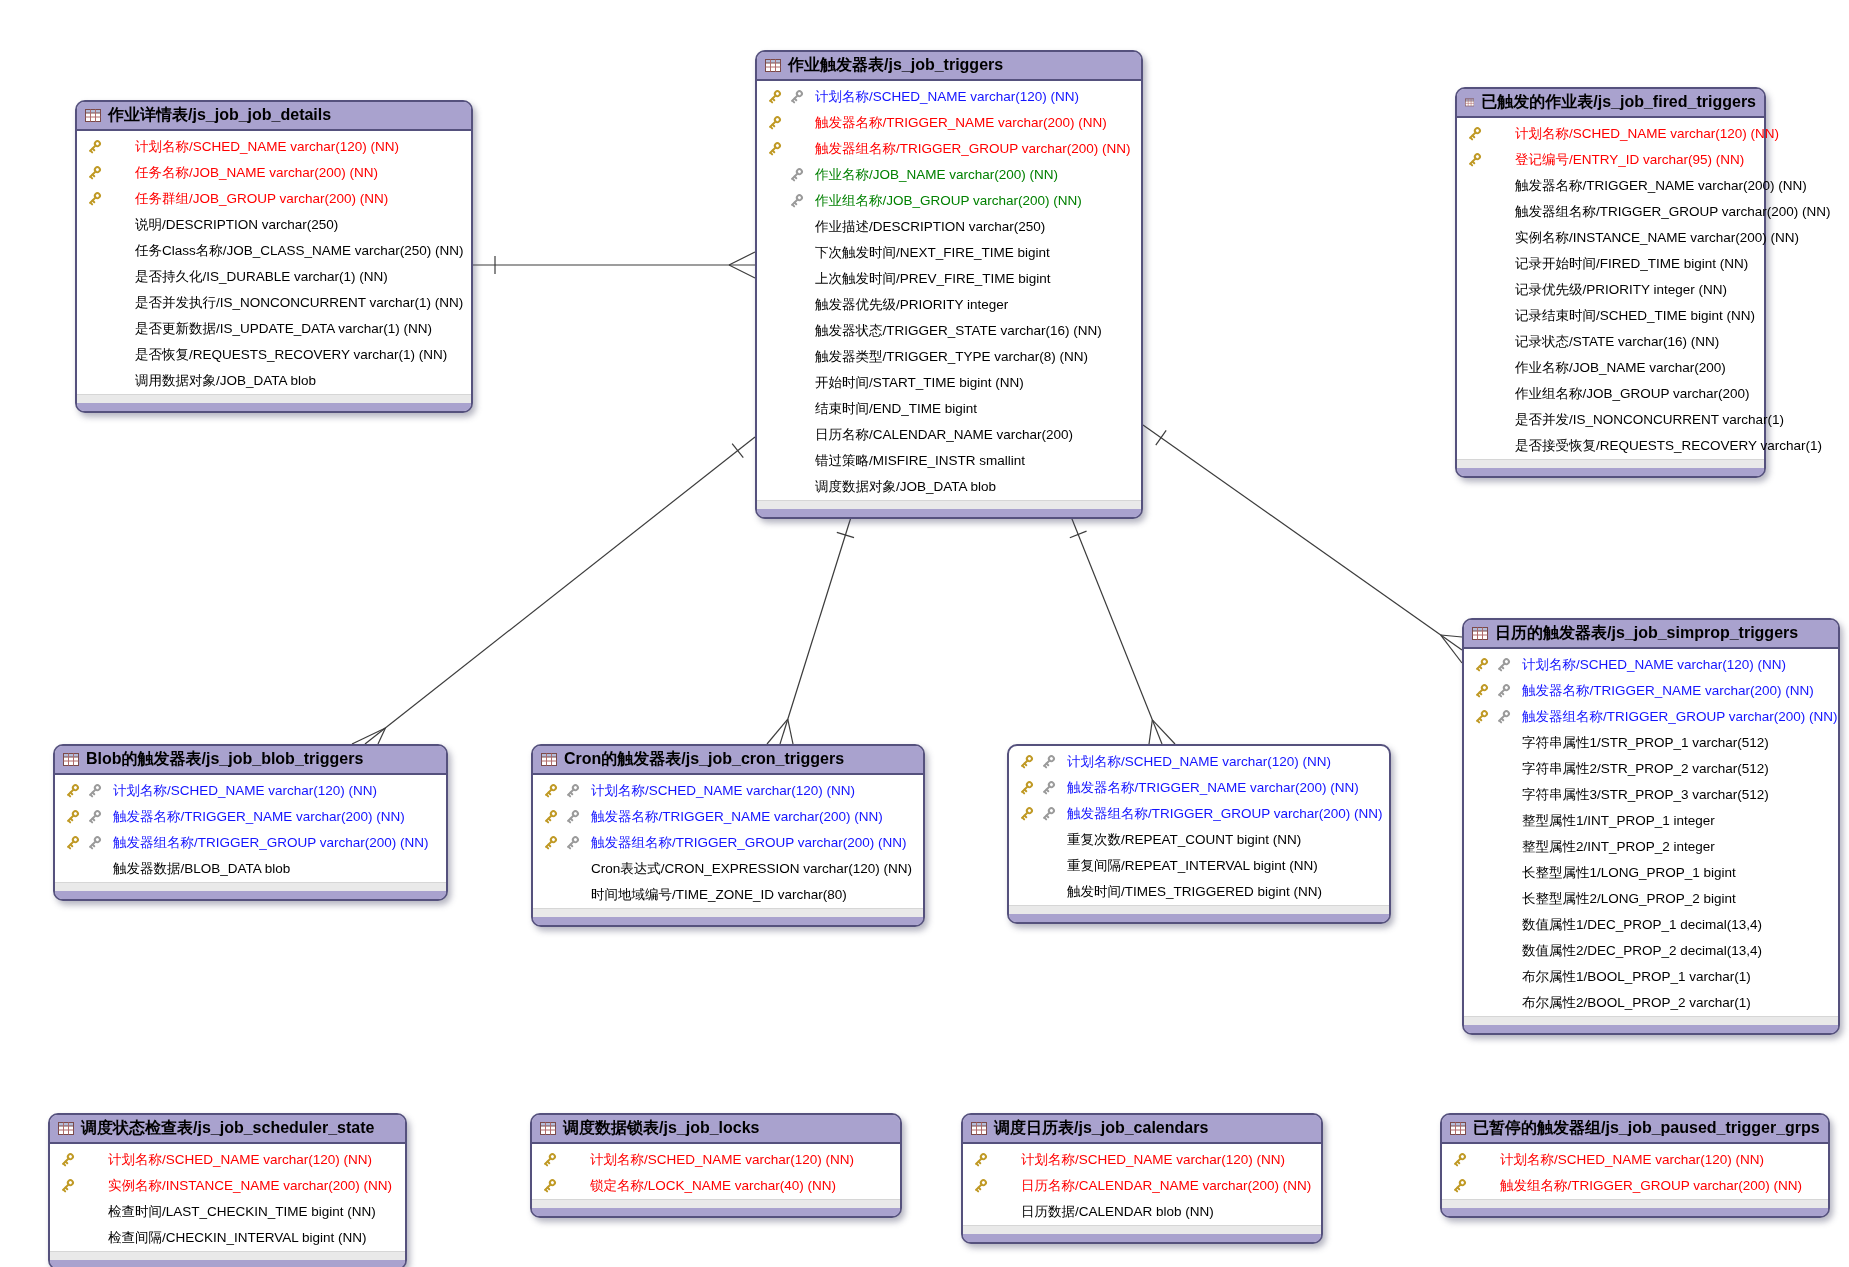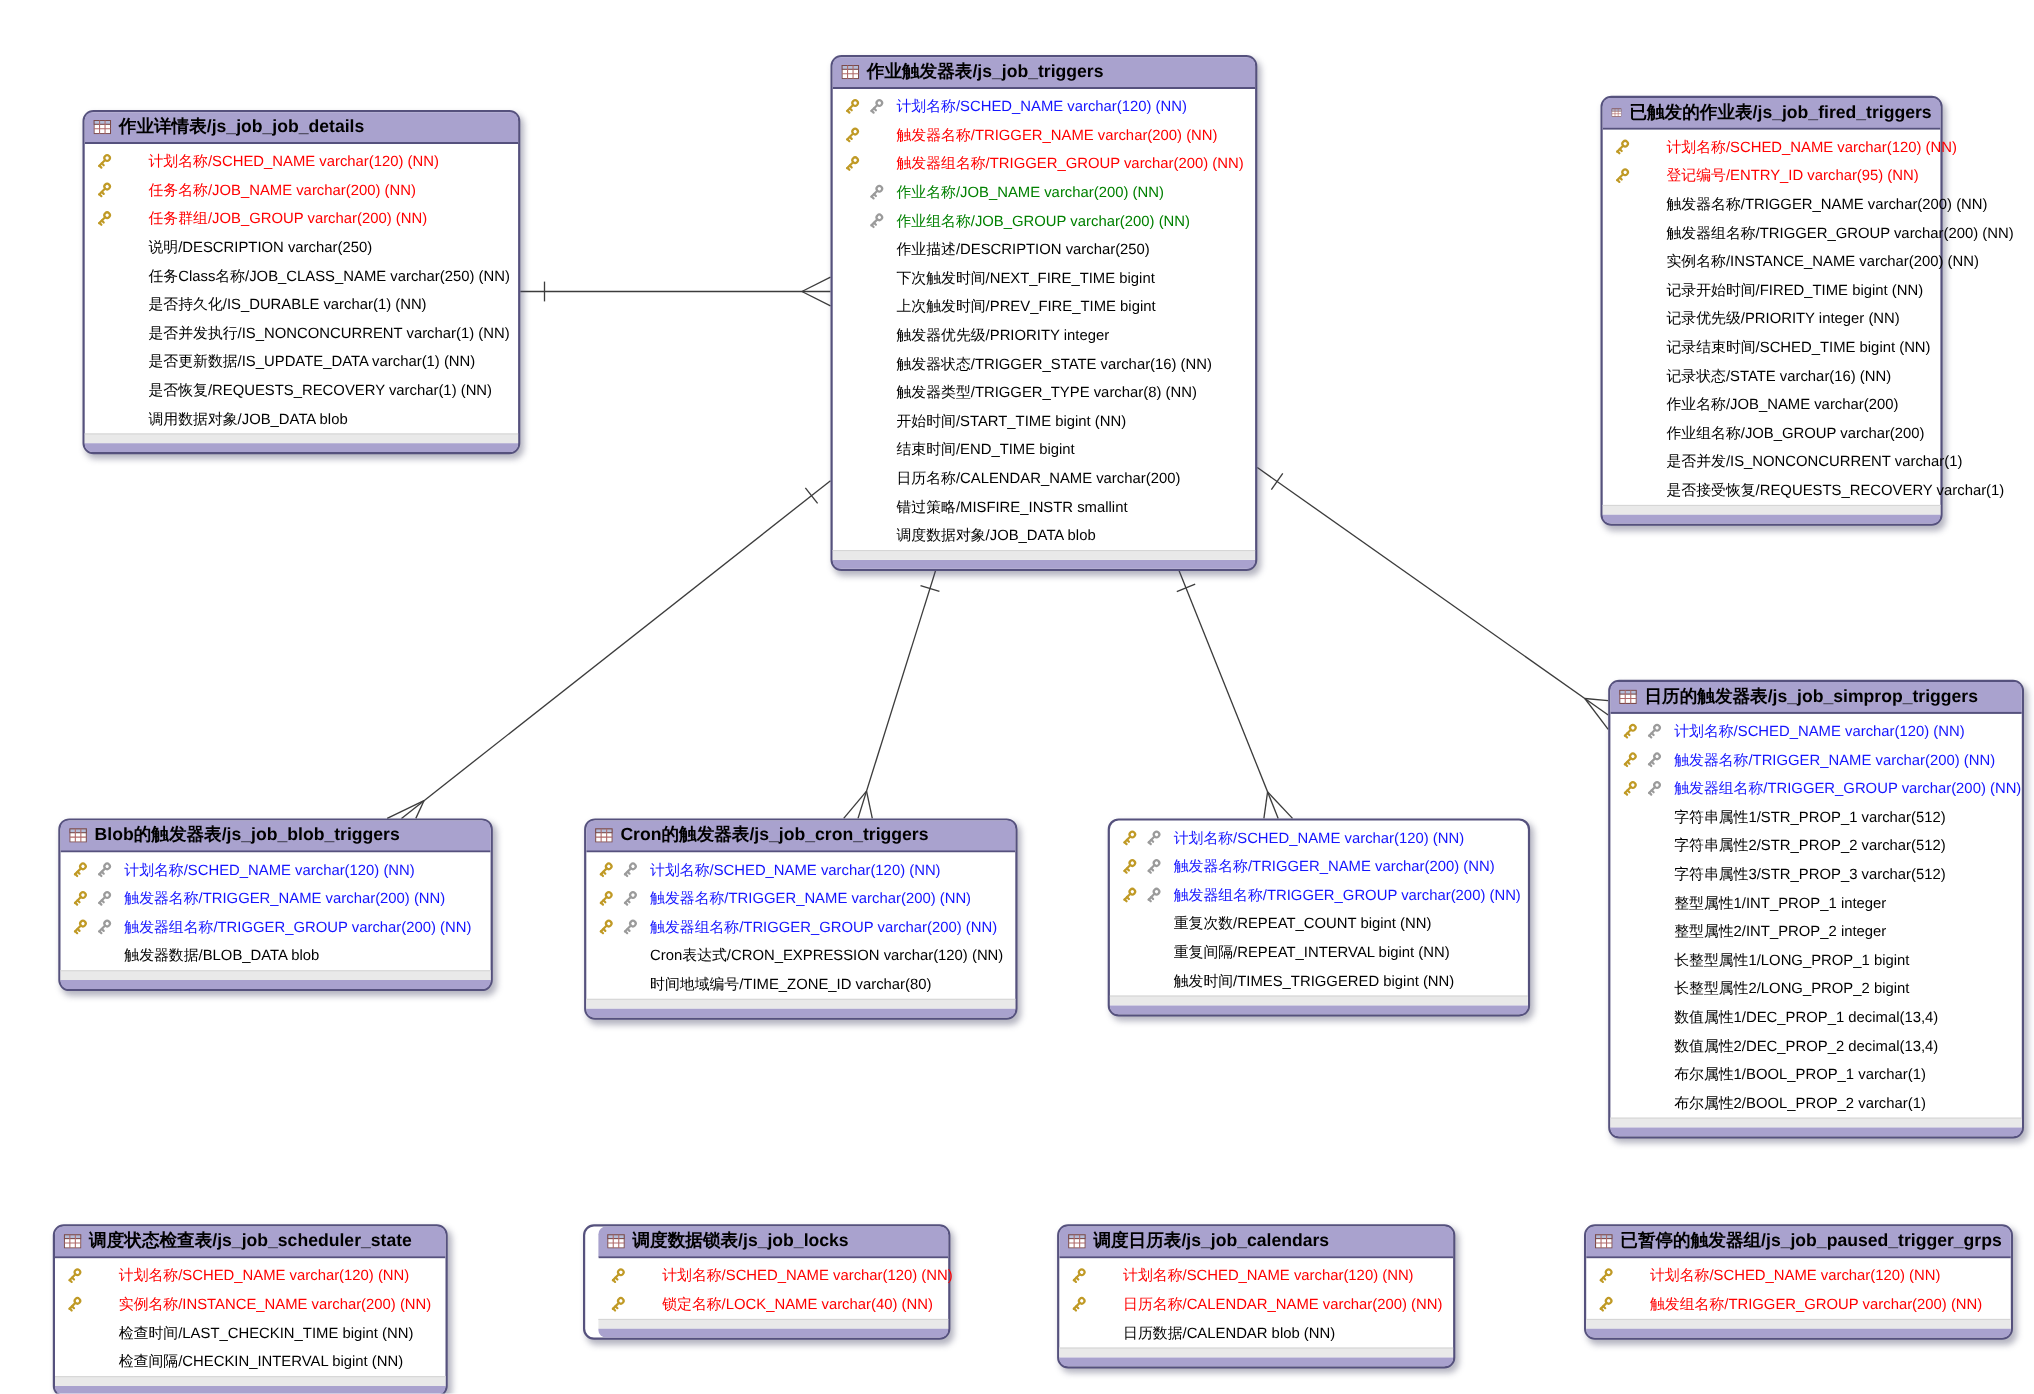--- a/index.html
+++ b/index.html
@@ -692,21 +692,21 @@
         <div class="t-row">
           <span class="t-text c-plain">检查时间/LAST_CHECKIN_TIME bigint (NN)</span>
         </div>
         <div class="t-row">
           <span class="t-text c-plain">检查间隔/CHECKIN_INTERVAL bigint (NN)</span>
         </div>
       </div>
     <div class="t-footer-gray"></div>
     <div class="t-footer-purple"></div>
   </div>
-    <div class="table-card" style="left: 530px; top: 1113px; width: 334px; padding-left: 12px;">
+    <div class="table-card" style="left: 530px; top: 1113px; width: 372px;">
     <div class="t-header">
       <svg width="16" height="13" viewBox="0 0 16 13">
         <rect x="0.5" y="0.5" width="15" height="12" fill="#ffffff" stroke="#7a4a4a"></rect>
         <rect x="0.5" y="0.5" width="15" height="3.5" fill="#b4bdd9" stroke="#7a4a4a"></rect>
         <line x1="5.5" y1="0.5" x2="5.5" y2="12.5" stroke="#b06a6a"></line>
         <line x1="10.5" y1="0.5" x2="10.5" y2="12.5" stroke="#b06a6a"></line>
         <line x1="0.5" y1="8" x2="15.5" y2="8" stroke="#b06a6a"></line>
       </svg>
       <span>调度数据锁表/js_job_locks</span>
     </div>

